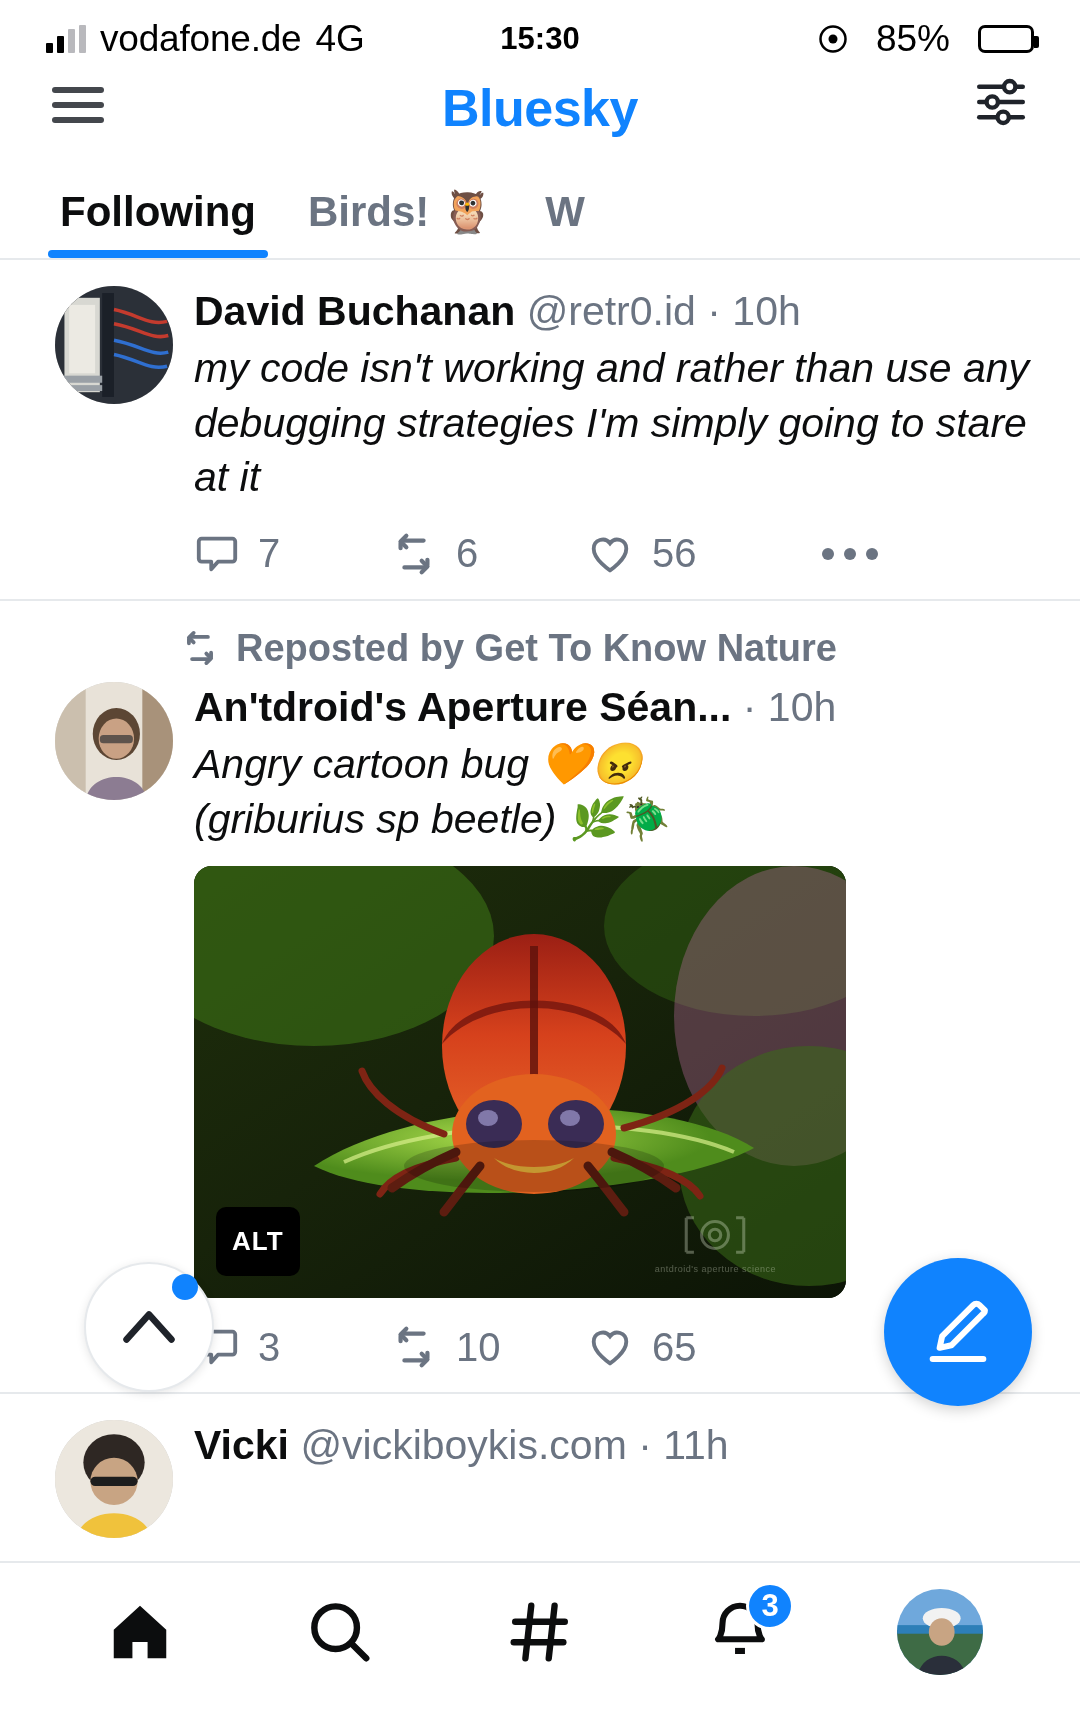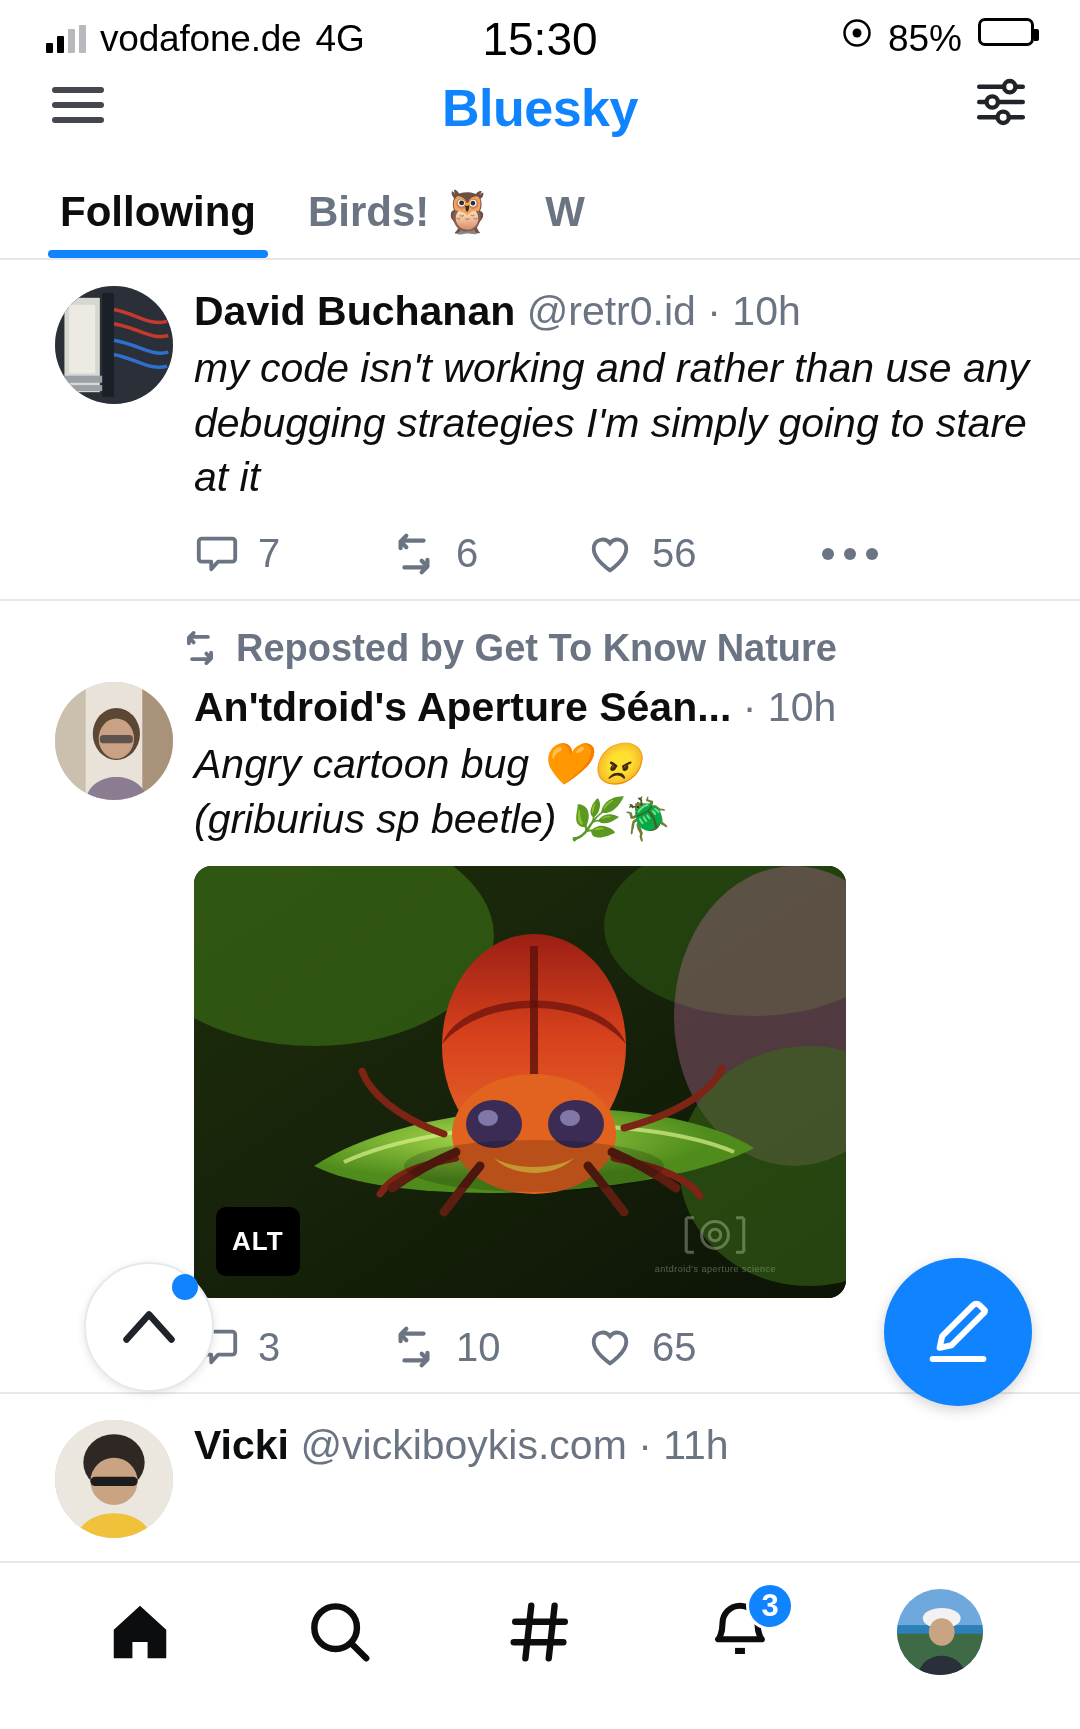--- a/index.html
+++ b/index.html
@@ -20,24 +20,24 @@
   .sb-carrier { font-size:37px; color:#000; letter-spacing:-.2px; }
   .sb-net { font-size:37px; color:#000; }
   .bars { display:flex; align-items:flex-end; gap:4px; height:28px; }
   .bars i { display:block; width:7px; background:#000; border-radius:1px; }
   .bars i:nth-child(1){ height:10px; }
   .bars i:nth-child(2){ height:17px; }
   .bars i:nth-child(3){ height:24px; background:#b9b9bd; }
   .bars i:nth-child(4){ height:28px; background:#b9b9bd; }
   .sb-time {
     position:absolute; left:0; right:0; text-align:center;
-    font-size:46px; font-weight:normal; color:#000;
+    font-size:31px; font-weight:bold; color:#000;
   }
   .sb-right {
-    margin-left:auto; display:flex; align-items:flex-start; gap:16px;
+    margin-left:auto; display:flex; align-items:center; gap:28px;
   }
   .loc-icon { width:30px; height:30px; }
   .sb-batt-pct { font-size:37px; color:#000; }
   .batt {
     width:56px; height:28px; border:3px solid #000; border-radius:7px;
     position:relative; padding:2px;
   }
   .batt::after{
     content:""; position:absolute; right:-8px; top:8px;
     width:5px; height:12px; background:#000; border-radius:0 2px 2px 0;

